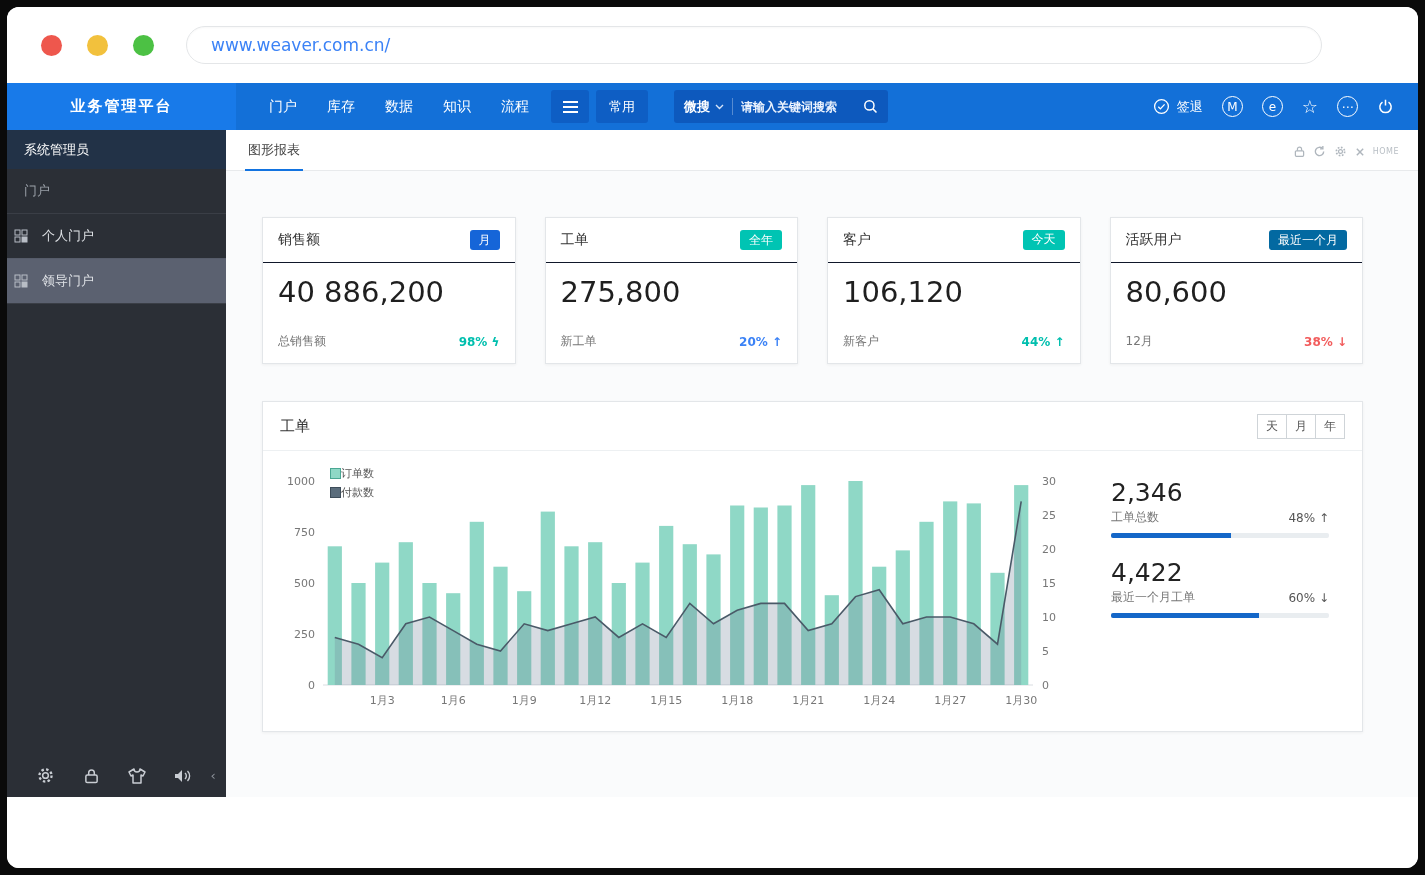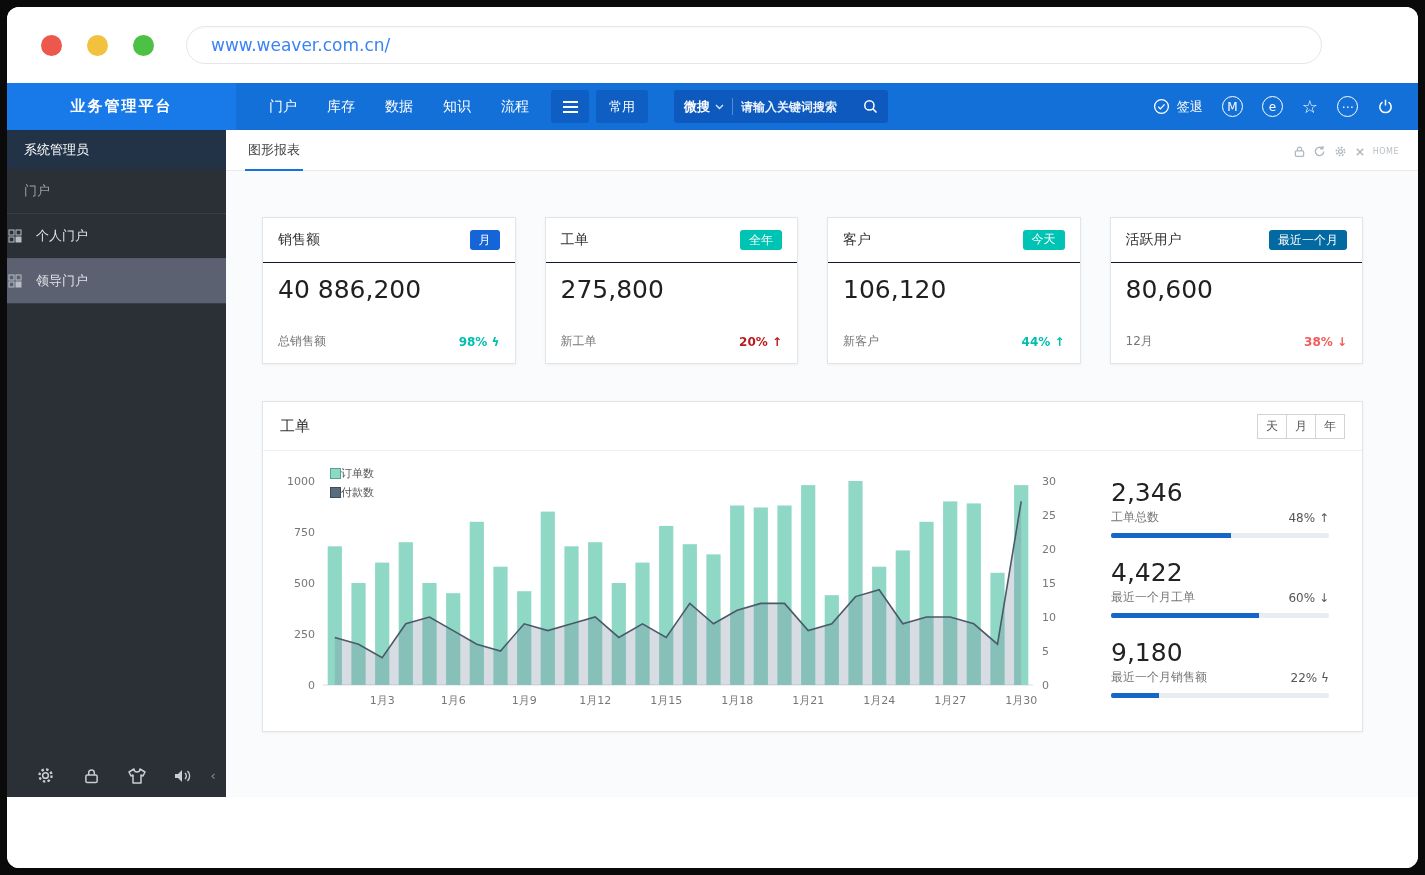--- a/index.html
+++ b/index.html
@@ -45,21 +45,21 @@
   .power-icon { display:flex; cursor:pointer; }
 
   
   .app-body { flex:1; display:flex; min-height:0; }
 
   .sidebar { width:219px; flex:none; background:#2b2f36; display:flex; flex-direction:column; }
   .role { height:39px; flex:none; background:#223247; color:#fff; font-size:13px; display:flex; align-items:center; padding:0 17px; }
   .side-section { height:44px; flex:none; color:#9aa0a8; font-size:13px; display:flex; align-items:center; padding:0 17px; cursor:pointer; }
   .side-items { border-bottom:1px solid #3a3e46; }
   .side-item { height:45px; border-top:1px solid #3a3e46; color:#dfe2e6; font-size:13px; display:flex;
-               align-items:center; gap:14px; padding:0 1px; cursor:pointer; }
+               align-items:center; gap:14px; padding:0 7px; cursor:pointer; }
   .side-item.selected { background:#5b6170; border-top-color:#565c6a; }
   .side-item .grid-icon { color:#b8bdc5; display:flex; }
   .side-bottom { margin-top:auto; height:43px; flex:none; display:flex; align-items:center; padding:0 6px 0 16px; color:#c9cdd3; }
   .sb-icon { flex:1; display:flex; justify-content:center; cursor:pointer; }
   .collapse-arrow { width:14px; color:#8d939b; font-size:13px; cursor:pointer; text-align:center; }
 
   .main { flex:1; background:#fafbfc; display:flex; flex-direction:column; min-width:0; }
   .tabbar { height:41px; flex:none; background:#fff; border-bottom:1px solid #e8eaec; display:flex;
             align-items:flex-end; padding:0 19px; }
   .tab { font-size:13px; color:#444; padding:0 3px 10px; border-bottom:2px solid #1273e0; margin-bottom:-1px; cursor:pointer; }
@@ -69,21 +69,21 @@
 
   .content { flex:1; padding:46px 55px 0 36px; min-width:0; }
 
   .cards { display:grid; grid-template-columns:repeat(4,1fr); gap:29px; }
   .card { background:#fff; border:1px solid #e3e6e9; box-shadow:0 1px 3px rgba(0,0,0,.05); height:147px;
           display:flex; flex-direction:column; }
   .card-head { height:45px; flex:none; display:flex; align-items:center; justify-content:space-between;
                padding:0 15px; border-bottom:1px solid #0f172a;text-align:center; }
   .card-title { font-size:14px; color:#333; }
   .badge { font-size:12px; color:#fff; padding:3px 9px; border-radius:3px; line-height:1.2; white-space:nowrap; }
-  .card-value { font-size:25px; color:#1f1f1f; padding:12px 15px 0; white-space:nowrap; }
+  .card-value { font-size:29px; color:#1f1f1f; padding:12px 15px 0; white-space:nowrap; }
   .card-foot { margin-top:auto; display:flex; align-items:center; justify-content:space-between;
                padding:0 15px 13px; font-size:12px; color:#777; }
   .pct { font-size:12px; font-weight:bold; white-space:nowrap; }
 
   .chart-card { margin-top:37px; background:#fff; border:1px solid #e3e6e9; box-shadow:0 1px 3px rgba(0,0,0,.05); }
   .chart-head { height:49px; display:flex; align-items:center; justify-content:space-between; padding:0 17px;
                 border-bottom:1px solid #edf0f2; }
   .chart-title { font-size:15px; color:#333; }
   .range-group { display:flex; }
   .range-btn { font-size:12px; color:#555; border:1px solid #cfd4d8; background:#fff; padding:3px 8px;
@@ -267,21 +267,21 @@
               </div>
             </div>
             <div class="card">
               <div class="card-head">
                 <span class="card-title">工单</span>
                 <span class="badge" style="background: rgb(0, 196, 179);">全年</span>
               </div>
               <div class="card-value">275,800</div>
               <div class="card-foot">
                 <span>新工单</span>
-                <span class="pct" style="color: #b91c1c;">20% ↑</span>
+                <span class="pct" style="color: #3b82f6;">20% ↑</span>
               </div>
             </div>
             <div class="card">
               <div class="card-head">
                 <span class="card-title">客户</span>
                 <span class="badge" style="background: rgb(0, 196, 179); font-family: Liberation Mono, monospace;">今天</span>
               </div>
               <div class="card-value">106,120</div>
               <div class="card-foot">
                 <span>新客户</span>
@@ -394,30 +394,20 @@
                 <div class="sstat">
                   <div class="sstat-value">4,422</div>
                   <div class="sstat-row">
                     <span>最近一个月工单</span>
                     <span style="color: rgb(85, 85, 85);">60% ↓</span>
                   </div>
                   <div class="sstat-track">
                     <div class="sstat-fill" style="width: 68%;"></div>
                   </div>
                 </div>
-                <div class="sstat">
-                  <div class="sstat-value">9,180</div>
-                  <div class="sstat-row">
-                    <span>最近一个月销售额</span>
-                    <span style="color: rgb(85, 85, 85);">22% ϟ</span>
-                  </div>
-                  <div class="sstat-track">
-                    <div class="sstat-fill" style="width: 22%;"></div>
-                  </div>
-                </div>
               </div>
           </div>
         </div>
       </div>
     </div>
   </div>
 
   <div class="window-footer"></div>
 </div>
 

